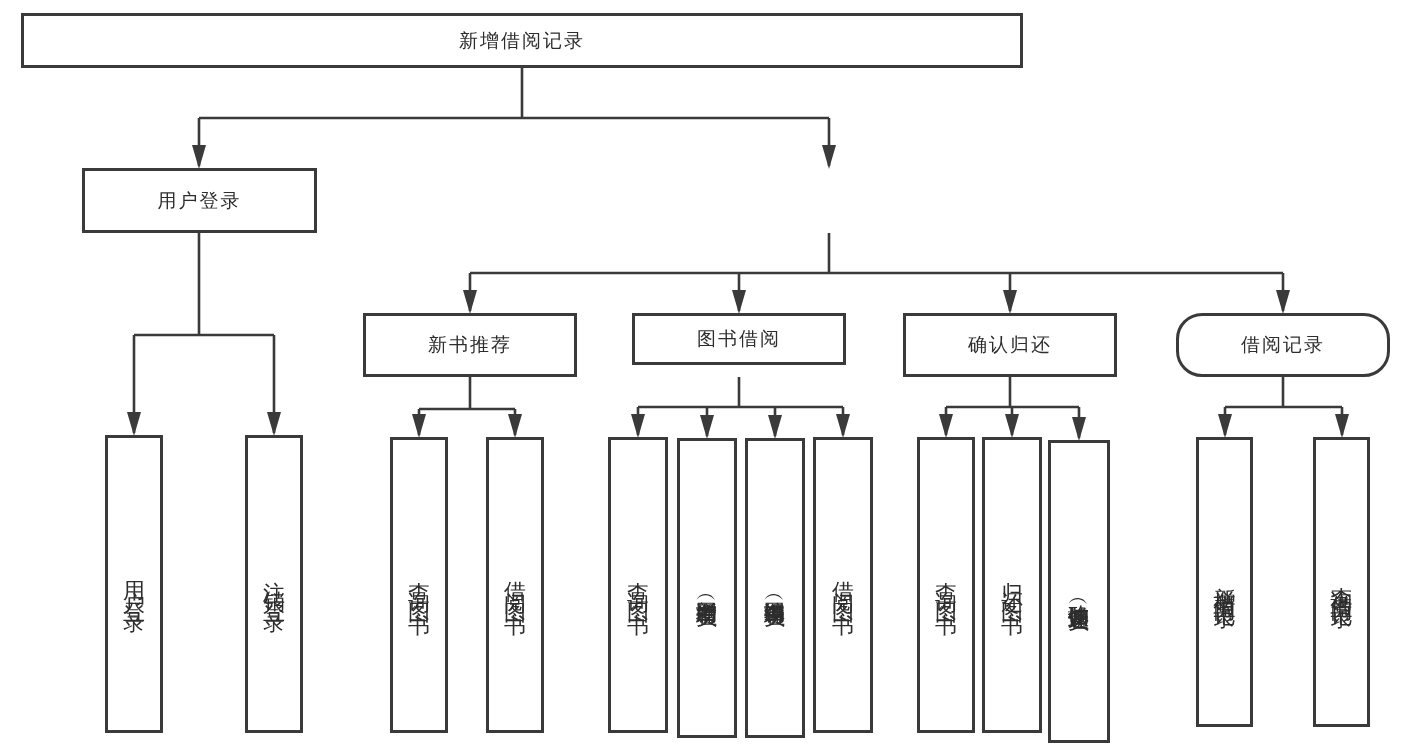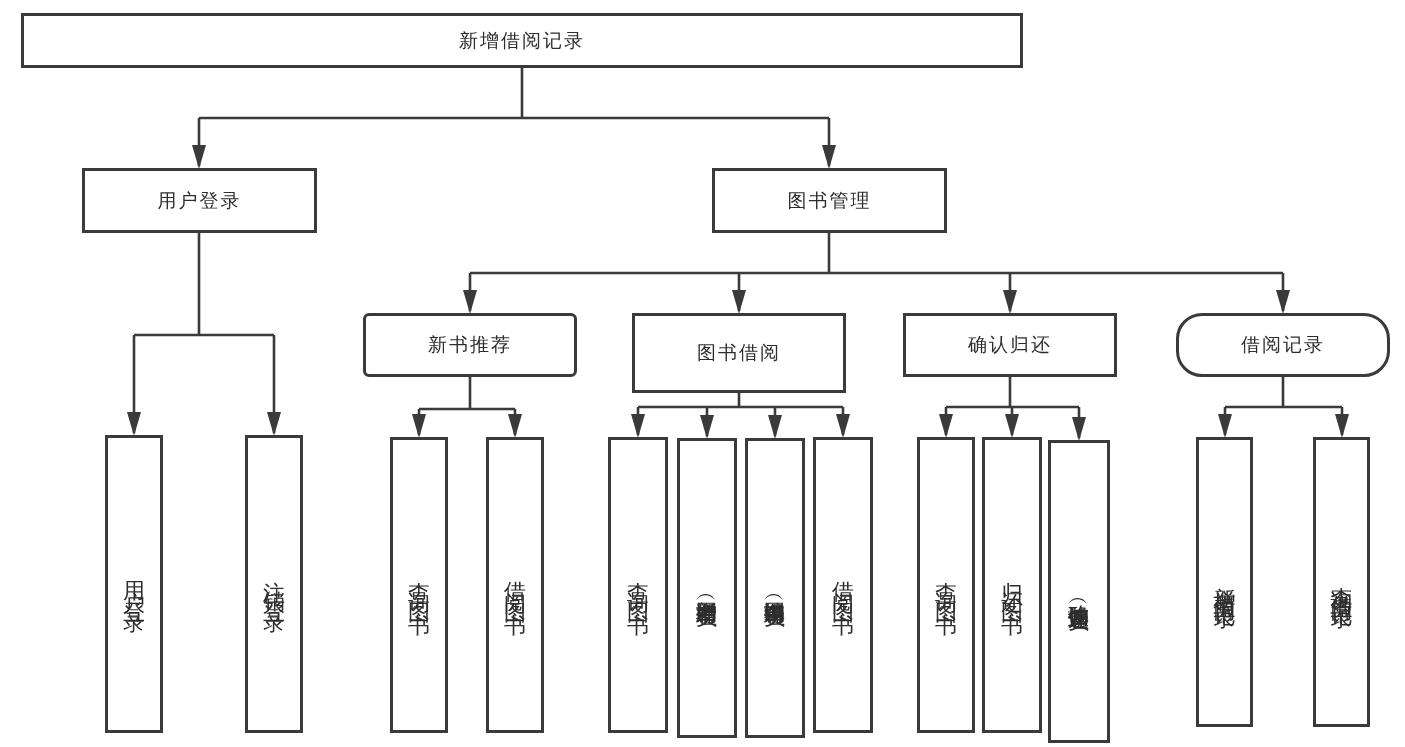--- a/index.html
+++ b/index.html
@@ -111,24 +111,23 @@
       <polygon points="1072,417 1086,417 1079,441"></polygon>
 
       <polygon points="1218,414 1232,414 1225,438"></polygon>
       <polygon points="1335,414 1349,414 1342,438"></polygon>
     </g>
   </svg>
 
   <div class="hbox" style="left:21px; top:13px; width:1002px; height:55px;">新增借阅记录</div>
 
   <div class="hbox" style="left:82px; top:168px; width:235px; height:65px;">用户登录</div>
-  <div class="hbox" style="left:712px; top:168px; width:235px; height:65px;">图书管理</div>
 
-  <div class="hbox" style="left:363px; top:313px; width:214px; height:64px;border-radius:6px;">新书推荐</div>
-  <div class="hbox" style="left:632px; top:313px; width:214px; height:80px;">图书借阅</div>
+  <div class="hbox" style="left:363px; top:313px; width:214px; height:64px;">新书推荐</div>
+  <div class="hbox" style="left:632px; top:313px; width:214px; height:52px;">图书借阅</div>
   <div class="hbox" style="left:903px; top:313px; width:214px; height:64px;">确认归还</div>
   <div class="hbox" style="left:1176px; top:313px; width:214px; height:64px;border-radius:26px;">借阅记录</div>
 
   <div class="vbox sp-w" style="left:105px; top:435px; width:58px; height:298px;">用户登录</div>
   <div class="vbox sp-w" style="left:245px; top:435px; width:58px; height:298px;">注销登录</div>
 
   <div class="vbox sp-w" style="left:390px; top:437px; width:58px; height:296px;">查询图书</div>
   <div class="vbox sp-w" style="left:486px; top:437px; width:58px; height:296px;">借阅图书</div>
 
   <div class="vbox sp-w" style="left:608px; top:437px; width:60px; height:296px;">查询图书</div>

